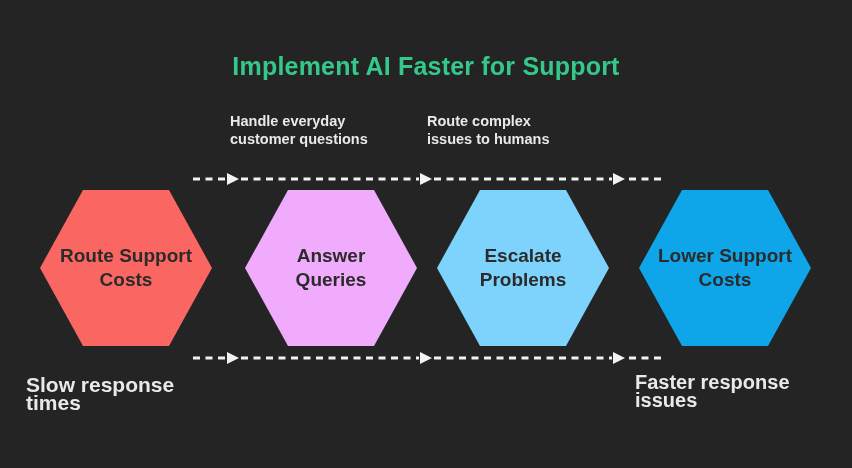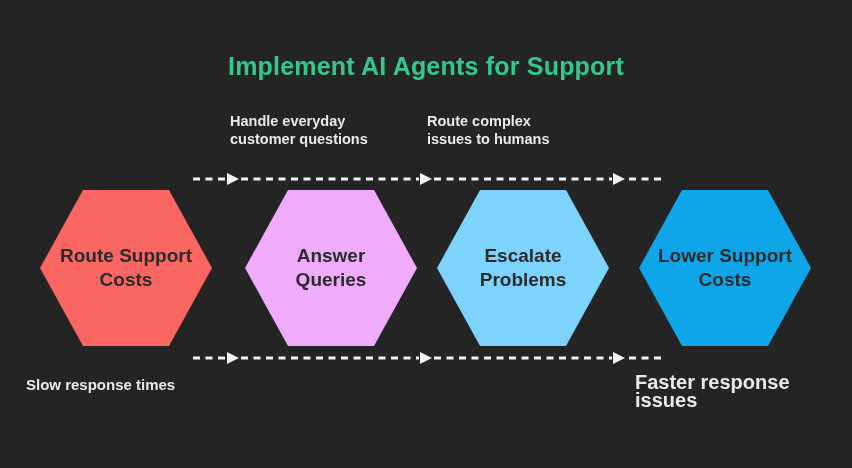--- a/index.html
+++ b/index.html
@@ -10,21 +10,21 @@
     position:absolute;top:52px;left:0;width:100%;margin:0;
     text-align:center;font-weight:700;font-size:25px;letter-spacing:.2px;
   }
 
   .annot{
     position:absolute;color:#E9E9E9;
     font-size:14.5px;line-height:18px;font-weight:700;
   }
   .annot-top-1{left:230px;top:112px;width:200px;}
   .annot-top-2{left:427px;top:112px;width:200px;}
-  .annot-bottom-left{left:26px;top:376px;width:200px;font-size:15px;}
+  .annot-bottom-left{left:26px;top:376px;width:200px;font-size:21px;}
   .annot-bottom-right{left:635px;top:373px;width:200px;font-size:20px;}
 
   .hex{
     position:absolute;top:190px;width:172px;height:156px;
     display:flex;align-items:center;justify-content:center;text-align:center;
     clip-path:polygon(25% 0,75% 0,100% 50%,75% 100%,25% 100%,0 50%);
     color:#2B2B2B;font-weight:700;font-size:19px;line-height:24px;
   }
   .hex-1{left:40px;}
   .hex-2{left:245px;}
@@ -33,21 +33,21 @@
 
   svg.arrows{position:absolute;left:0;top:0;width:852px;height:468px;pointer-events:none;}
   .dash{stroke:#F2F2F2;stroke-width:2.8;stroke-dasharray:7 5.5;fill:none;}
   .tri{fill:#F2F2F2;}
 </style>
 </head>
 <body>
 
 <div class="canvas">
 
-  <h1 class="title" style="color: rgb(52, 201, 139);">Implement AI Agents for Support</h1>
+  <h1 class="title" style="color: rgb(52, 201, 139);">Implement AI Faster for Support</h1>
 
   <div class="annot annot-top-1">
     <div>Handle everyday</div>
     <div>customer questions</div>
   </div>
   <div class="annot annot-top-2">
     <div>Route complex</div>
     <div>issues to humans</div>
   </div>
 

